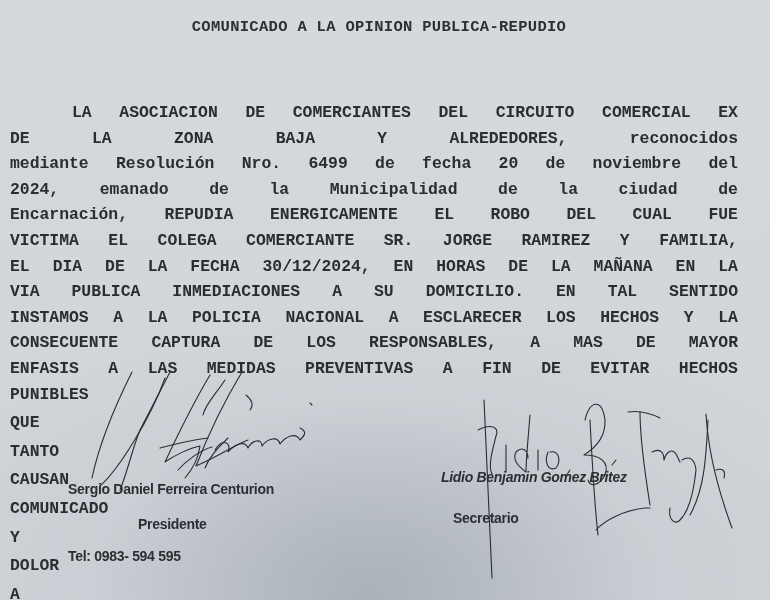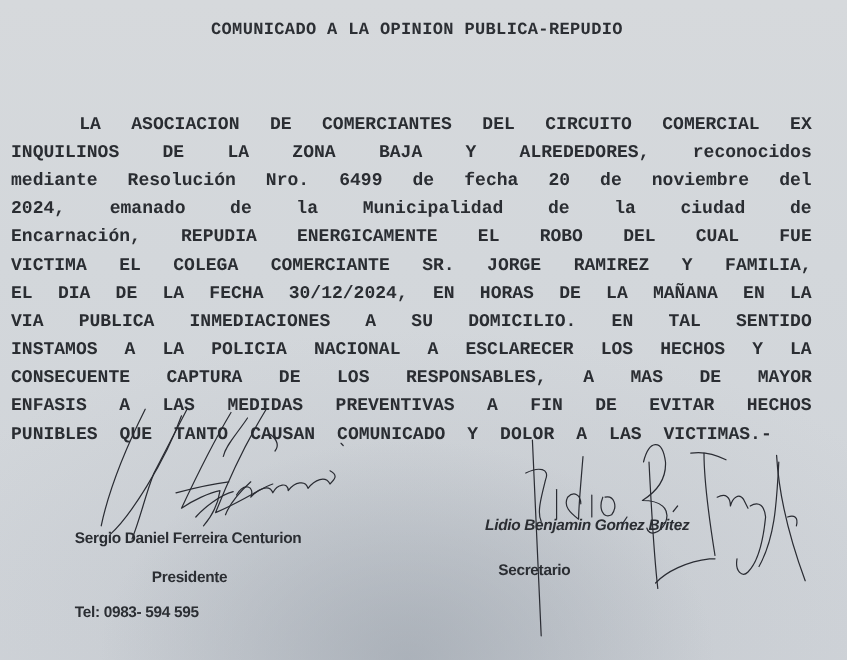--- a/index.html
+++ b/index.html
@@ -48,21 +48,22 @@
       display: flex;
       justify-content: space-between;
       white-space: pre;
       height: 25.6px;
     }
     .line.first {
       padding-left: 62px;
     }
     .line.last {
       justify-content: flex-start;
-      gap: 20px;
+      gap: 3px;
+      flex-direction: column;
     }
     .sigblock {
       position: absolute;
       font-family: "Liberation Sans", "DejaVu Sans", sans-serif;
       font-weight: bold;
       color: #2b2e33;
       font-size: 14px;
       letter-spacing: -0.3px;
     }
     .sigline {
@@ -83,21 +84,21 @@
   </style>
 </head>
 <body>
 
 <div class="paper"></div>
 
 <div class="title">COMUNICADO A LA OPINION PUBLICA-REPUDIO</div>
 
 <div class="body-text" id="body-text">
     <div class="line first"><span>LA</span><span>ASOCIACION</span><span>DE</span><span>COMERCIANTES</span><span>DEL</span><span>CIRCUITO</span><span>COMERCIAL</span><span>EX</span></div>
-    <div class="line"><span>INQUILINOS</span><span>DE</span><span>LA</span><span>ZONA</span><span>BAJA</span><span>Y</span><span>ALREDEDORES,</span><span>reconocidos</span></div>
+    <div class="line"><span>DE</span><span>LA</span><span>ZONA</span><span>BAJA</span><span>Y</span><span>ALREDEDORES,</span><span>reconocidos</span></div>
     <div class="line"><span>mediante</span><span>Resolución</span><span>Nro.</span><span>6499</span><span>de</span><span>fecha</span><span>20</span><span>de</span><span>noviembre</span><span>del</span></div>
     <div class="line"><span>2024,</span><span>emanado</span><span>de</span><span>la</span><span>Municipalidad</span><span>de</span><span>la</span><span>ciudad</span><span>de</span></div>
     <div class="line"><span>Encarnación,</span><span>REPUDIA</span><span>ENERGICAMENTE</span><span>EL</span><span>ROBO</span><span>DEL</span><span>CUAL</span><span>FUE</span></div>
     <div class="line"><span>VICTIMA</span><span>EL</span><span>COLEGA</span><span>COMERCIANTE</span><span>SR.</span><span>JORGE</span><span>RAMIREZ</span><span>Y</span><span>FAMILIA,</span></div>
     <div class="line"><span>EL</span><span>DIA</span><span>DE</span><span>LA</span><span>FECHA</span><span>30/12/2024,</span><span>EN</span><span>HORAS</span><span>DE</span><span>LA</span><span>MAÑANA</span><span>EN</span><span>LA</span></div>
     <div class="line"><span>VIA</span><span>PUBLICA</span><span>INMEDIACIONES</span><span>A</span><span>SU</span><span>DOMICILIO.</span><span>EN</span><span>TAL</span><span>SENTIDO</span></div>
     <div class="line"><span>INSTAMOS</span><span>A</span><span>LA</span><span>POLICIA</span><span>NACIONAL</span><span>A</span><span>ESCLARECER</span><span>LOS</span><span>HECHOS</span><span>Y</span><span>LA</span></div>
     <div class="line"><span>CONSECUENTE</span><span>CAPTURA</span><span>DE</span><span>LOS</span><span>RESPONSABLES,</span><span>A</span><span>MAS</span><span>DE</span><span>MAYOR</span></div>
     <div class="line"><span>ENFASIS</span><span>A</span><span>LAS</span><span>MEDIDAS</span><span>PREVENTIVAS</span><span>A</span><span>FIN</span><span>DE</span><span>EVITAR</span><span>HECHOS</span></div>
     <div class="line last"><span>PUNIBLES</span><span>QUE</span><span>TANTO</span><span>CAUSAN</span><span>COMUNICADO</span><span>Y</span><span>DOLOR</span><span>A</span><span>LAS</span><span>VICTIMAS.-</span></div>

